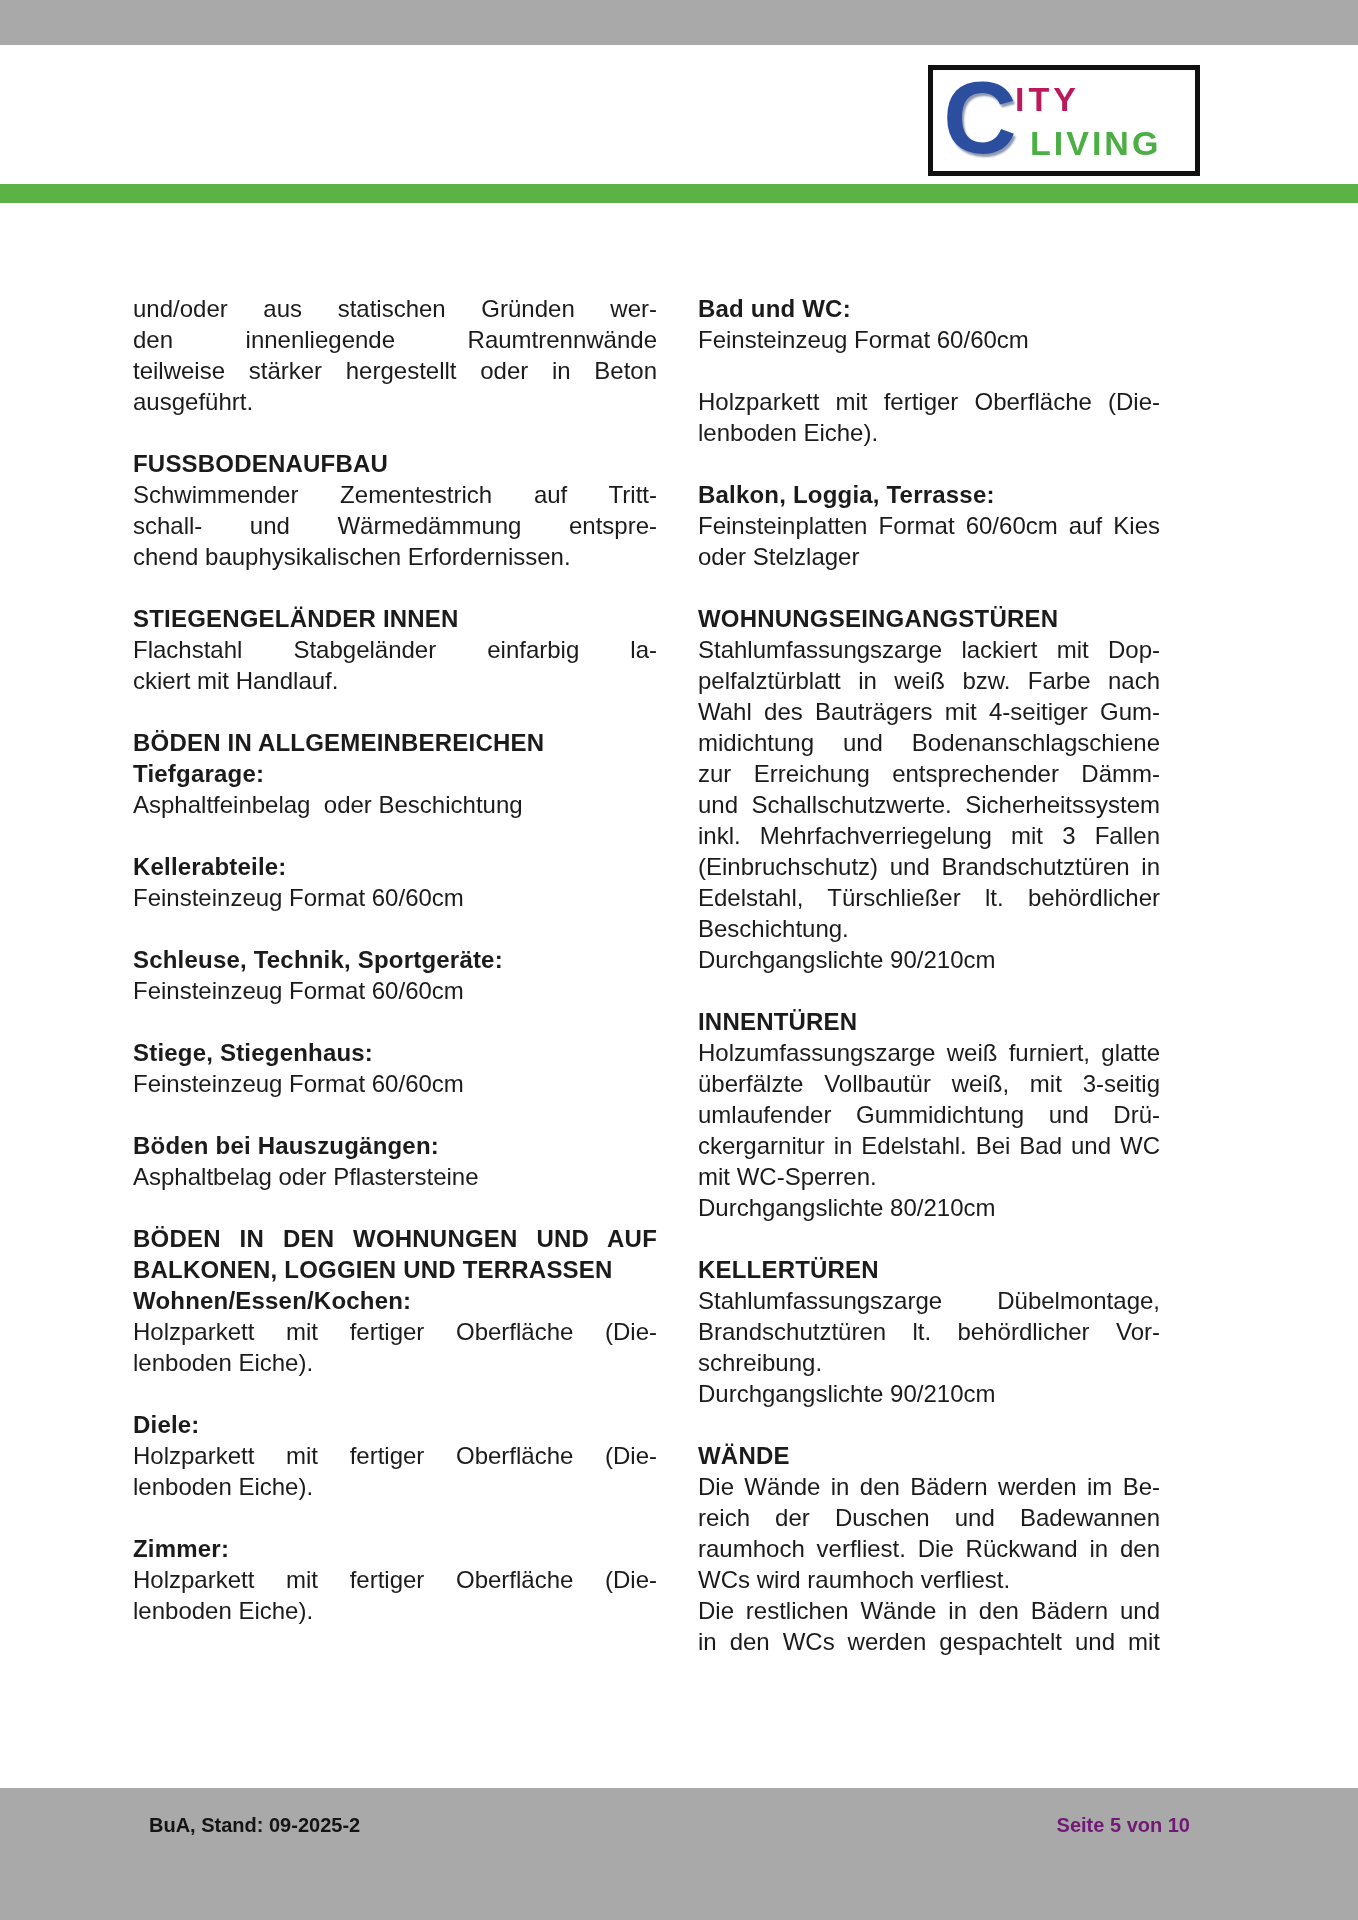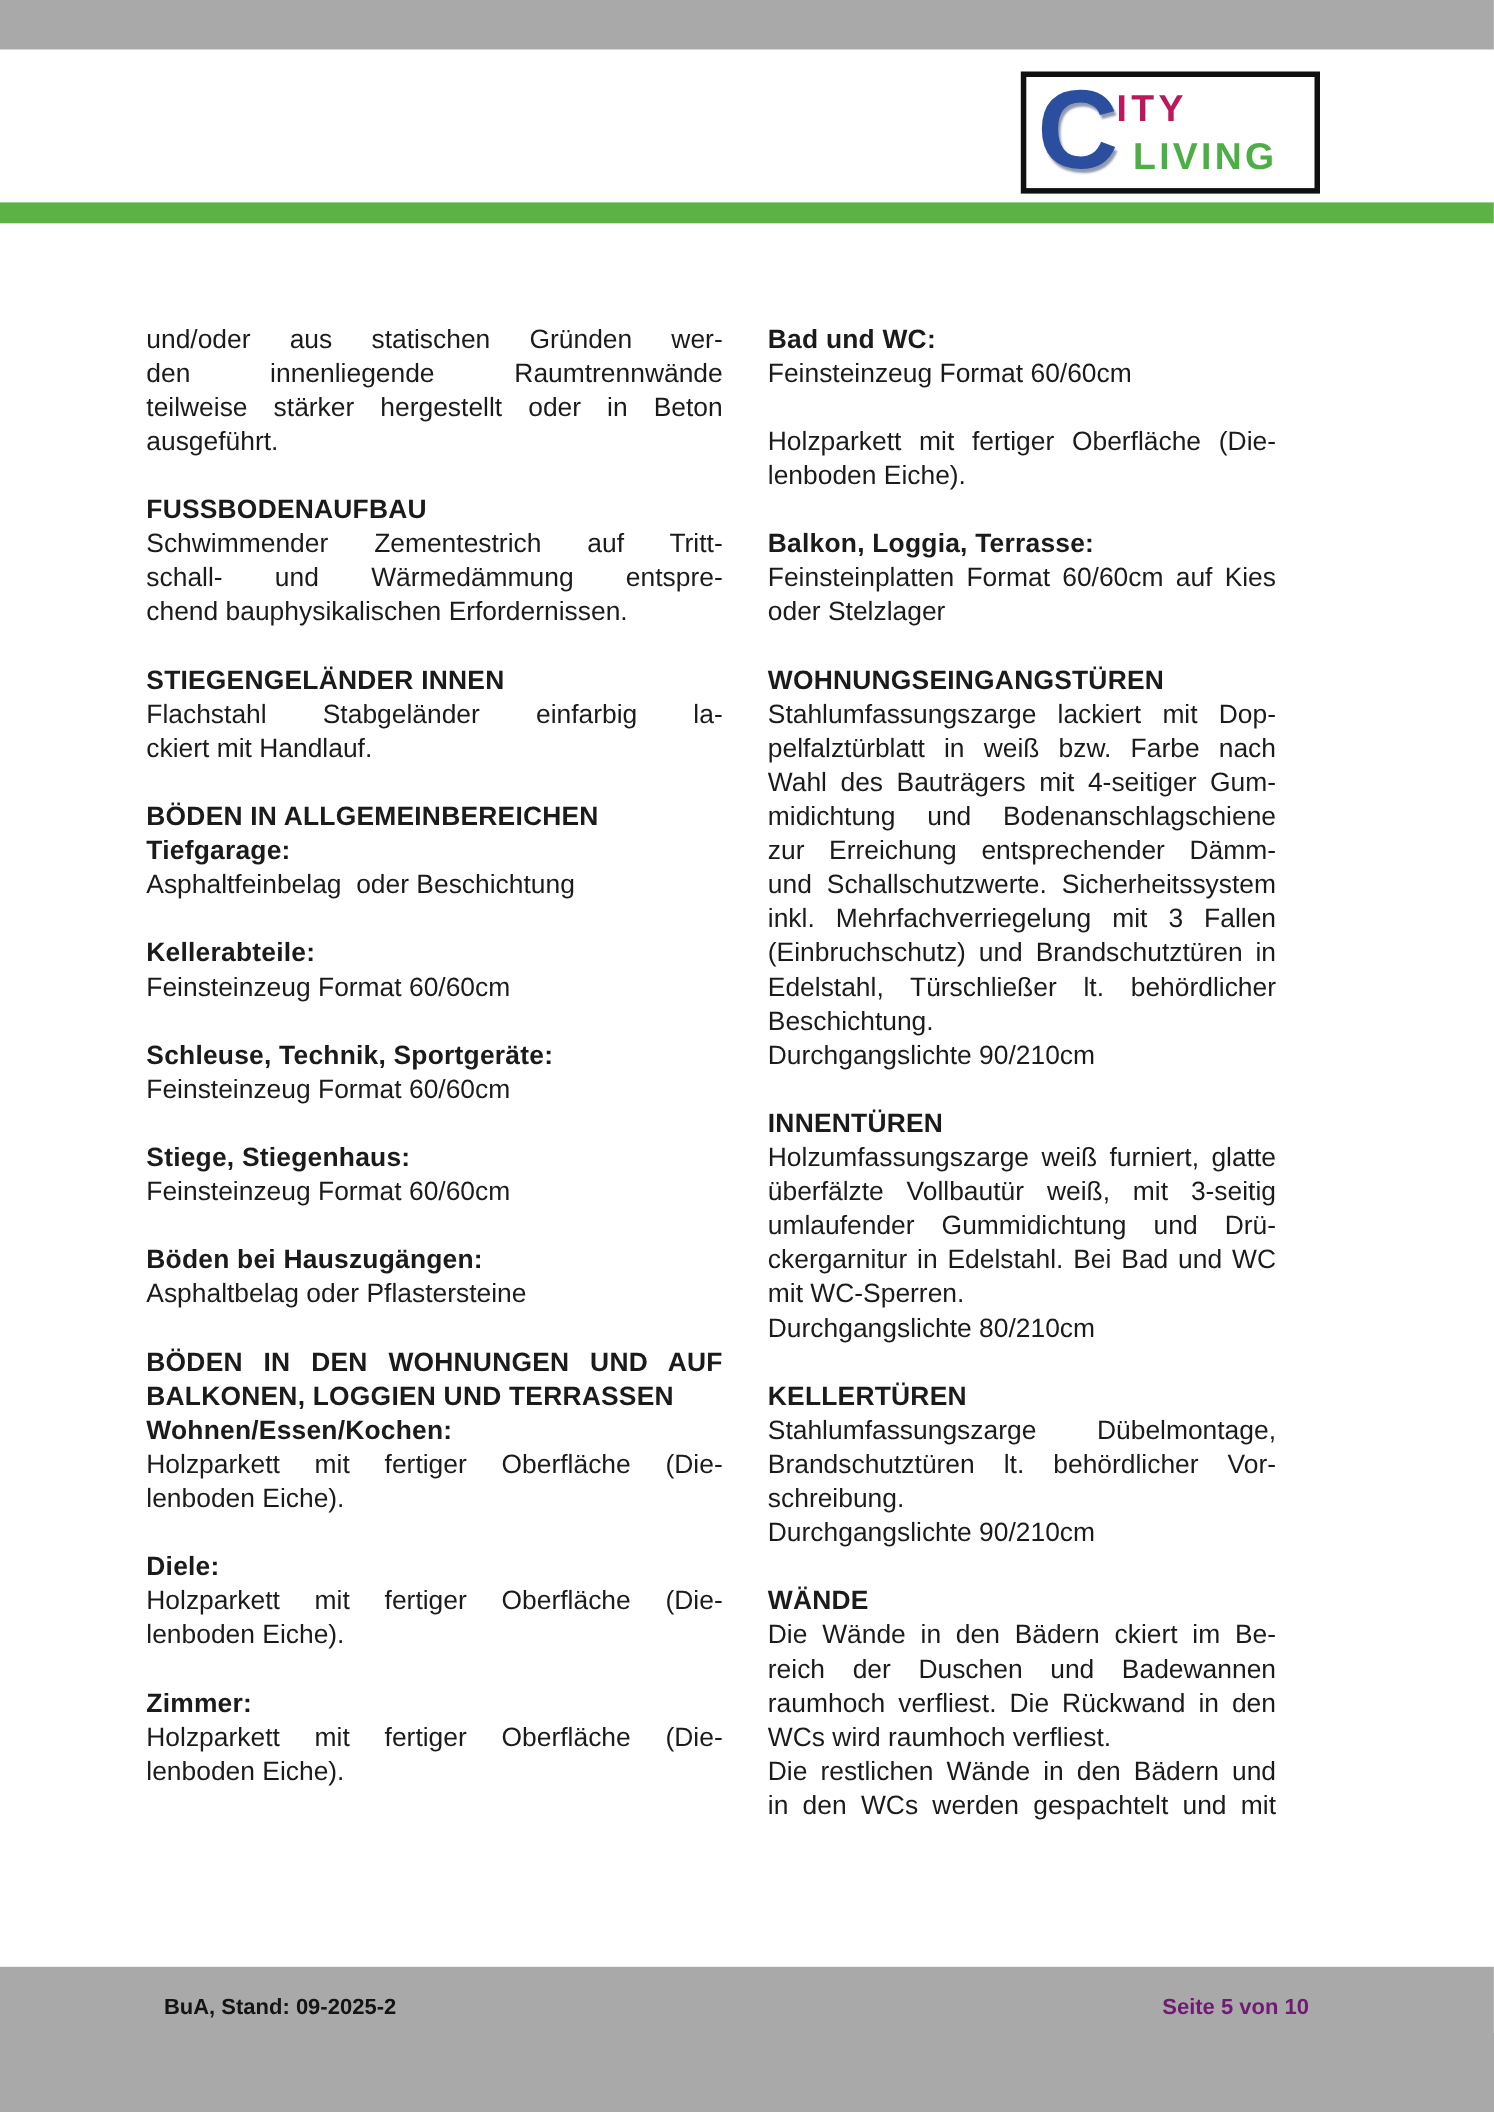--- a/index.html
+++ b/index.html
@@ -119,21 +119,21 @@
       <div class="row">mit WC-Sperren.</div>
       <div class="row">Durchgangslichte 80/210cm</div>
       <div class="row"></div>
       <div class="row bold">KELLERTÜREN</div>
       <div class="row just">Stahlumfassungszarge Dübelmontage,</div>
       <div class="row just">Brandschutztüren lt. behördlicher Vor-</div>
       <div class="row">schreibung.</div>
       <div class="row">Durchgangslichte 90/210cm</div>
       <div class="row"></div>
       <div class="row bold">WÄNDE</div>
-      <div class="row just">Die Wände in den Bädern ckiert im Be-</div>
+      <div class="row just">Die Wände in den Bädern werden im Be-</div>
       <div class="row just">reich der Duschen und Badewannen</div>
       <div class="row just">raumhoch verfliest. Die Rückwand in den</div>
       <div class="row">WCs wird raumhoch verfliest.</div>
       <div class="row just">Die restlichen Wände in den Bädern und</div>
       <div class="row just">in den WCs werden gespachtelt und mit</div>
     </div>
 </div>
 
 <div class="footer-band"></div>
 <div class="footer-left">BuA, Stand: 09-2025-2</div>

